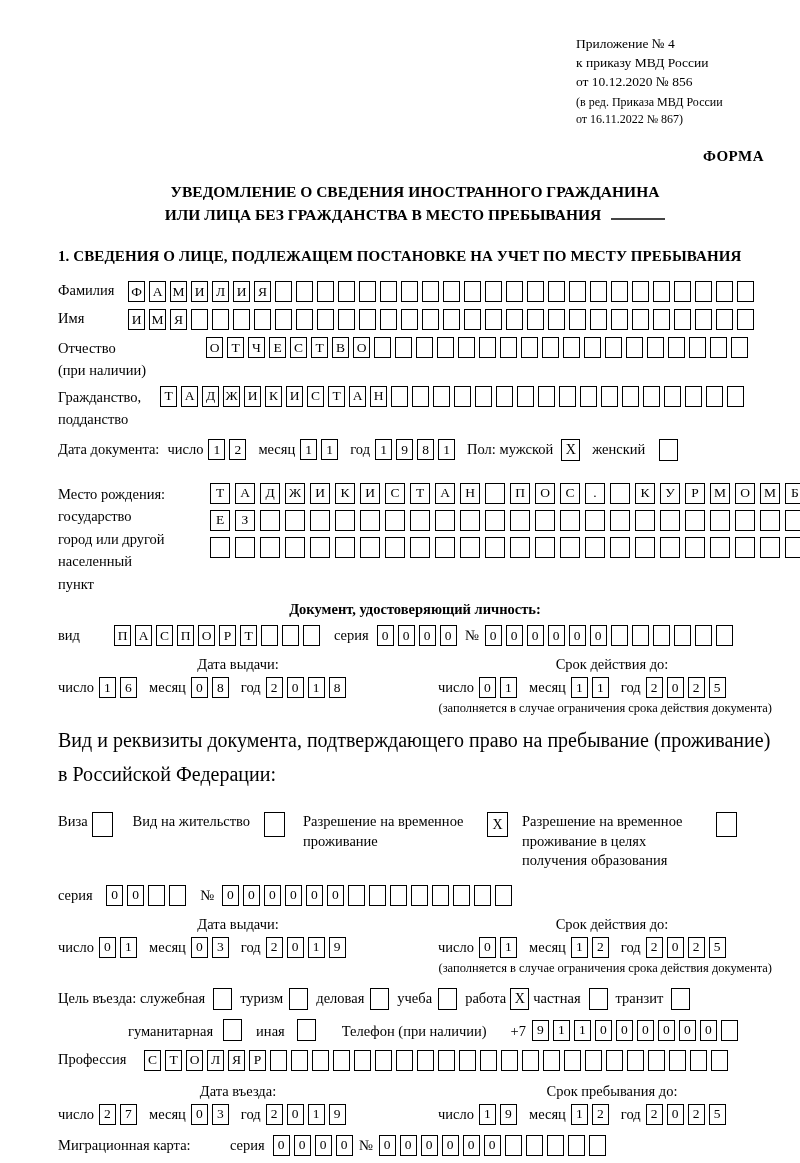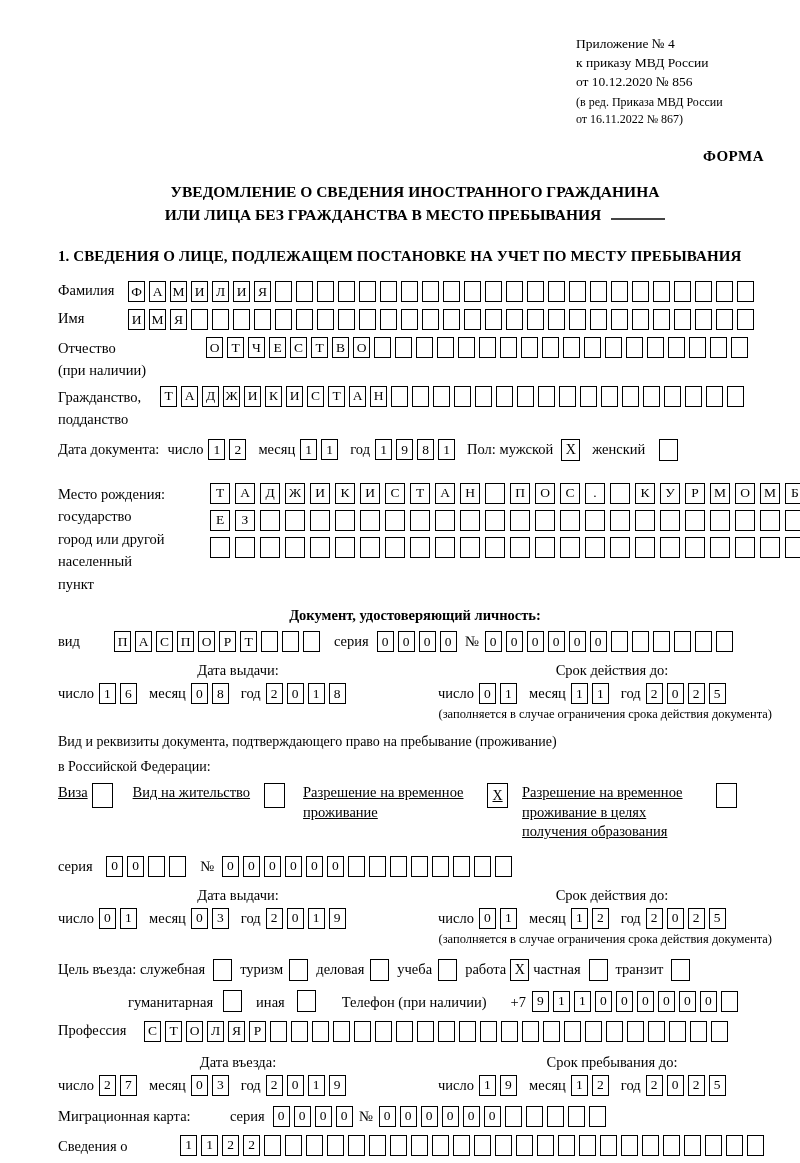--- a/index.html
+++ b/index.html
@@ -25,21 +25,21 @@
   .cb{width:21px;height:25px;border:1.6px solid #000;display:inline-flex;align-items:center;
       justify-content:center;font-size:14px;box-sizing:border-box;flex:0 0 auto;}
   .cb.sm{width:19px;height:22px;}
   .dgrp{display:flex;align-items:center;}
   .dgrp .lbl{margin-right:5px;}
   .dgrp .boxes{margin-right:8px;}
   .dhead{display:flex;font-size:14.5px;margin-top:10px;gap:34px;}
   .dhead .c1{flex:0 0 360px;text-align:center;}
   .dhead .c2{flex:1;text-align:center;}
   .note-r{font-size:12.5px;text-align:right;margin-top:3px;}
-  .plain{font-size:14px;margin-top:9px;line-height:1.5;}
+  .plain{font-size:20px;margin-top:9px;line-height:1.5;}
   .optlbl{font-size:14.5px;text-align:left;white-space:pre-line;line-height:1.35;}
   .gap8{width:8px;flex:0 0 auto;}
 </style>
 </head>
 <body>
 
 <div class="page">
 
   <div class="hdr-block">
     <div>Приложение № 4</div>
@@ -316,21 +316,21 @@
           <span class="bx"></span>
           <span class="bx"></span>
           <span class="bx"></span>
           <span class="bx"></span>
           <span class="bx"></span>
           <span class="bx"></span>
         </span>
     </span>
   </div>
 
-  <div style="text-align:center;font-weight:bold;font-size:14.5px;margin-top:12px;">Документ, удостоверяющий личность:</div>
+  <div style="text-align:center;font-weight:bold;font-size:14.5px;margin-top:6px;">Документ, удостоверяющий личность:</div>
   <div class="row" style="align-items:center;">
     <span class="lbl" style="flex-basis:56px;">вид</span>
     <span class="boxes">
         <span class="bx">П</span>
         <span class="bx">А</span>
         <span class="bx">С</span>
         <span class="bx">П</span>
         <span class="bx">О</span>
         <span class="bx">Р</span>
         <span class="bx">Т</span>
@@ -402,21 +402,21 @@
           <span class="bx">0</span>
           <span class="bx">2</span>
           <span class="bx">5</span>
         </span>
     </span>
   </div>
   <div class="note-r">(заполняется в случае ограничения срока действия документа)</div>
 
   <div class="plain">Вид и реквизиты документа, подтверждающего право на пребывание (проживание)</div>
   <div class="plain" style="margin-top:4px;">в Российской Федерации:</div>
-  <div class="row" style="margin-top:6px;text-decoration:underline;">
+  <div class="row" style="margin-top:23px;">
     <span class="lbl">Виза</span>
     <span class="cb" style="margin-left:4px;"></span>
     <span class="gap8" style="width:20px;"></span>
     <span class="lbl">Вид на жительство</span>
     <span class="cb" style="margin-left:14px;"></span>
     <span class="gap8" style="width:18px;"></span>
     <span class="optlbl" style="flex:0 0 176px;">Разрешение на временное
 проживание</span>
     <span class="cb" style="margin-left:8px;">X</span>
     <span class="gap8" style="width:14px;"></span>

